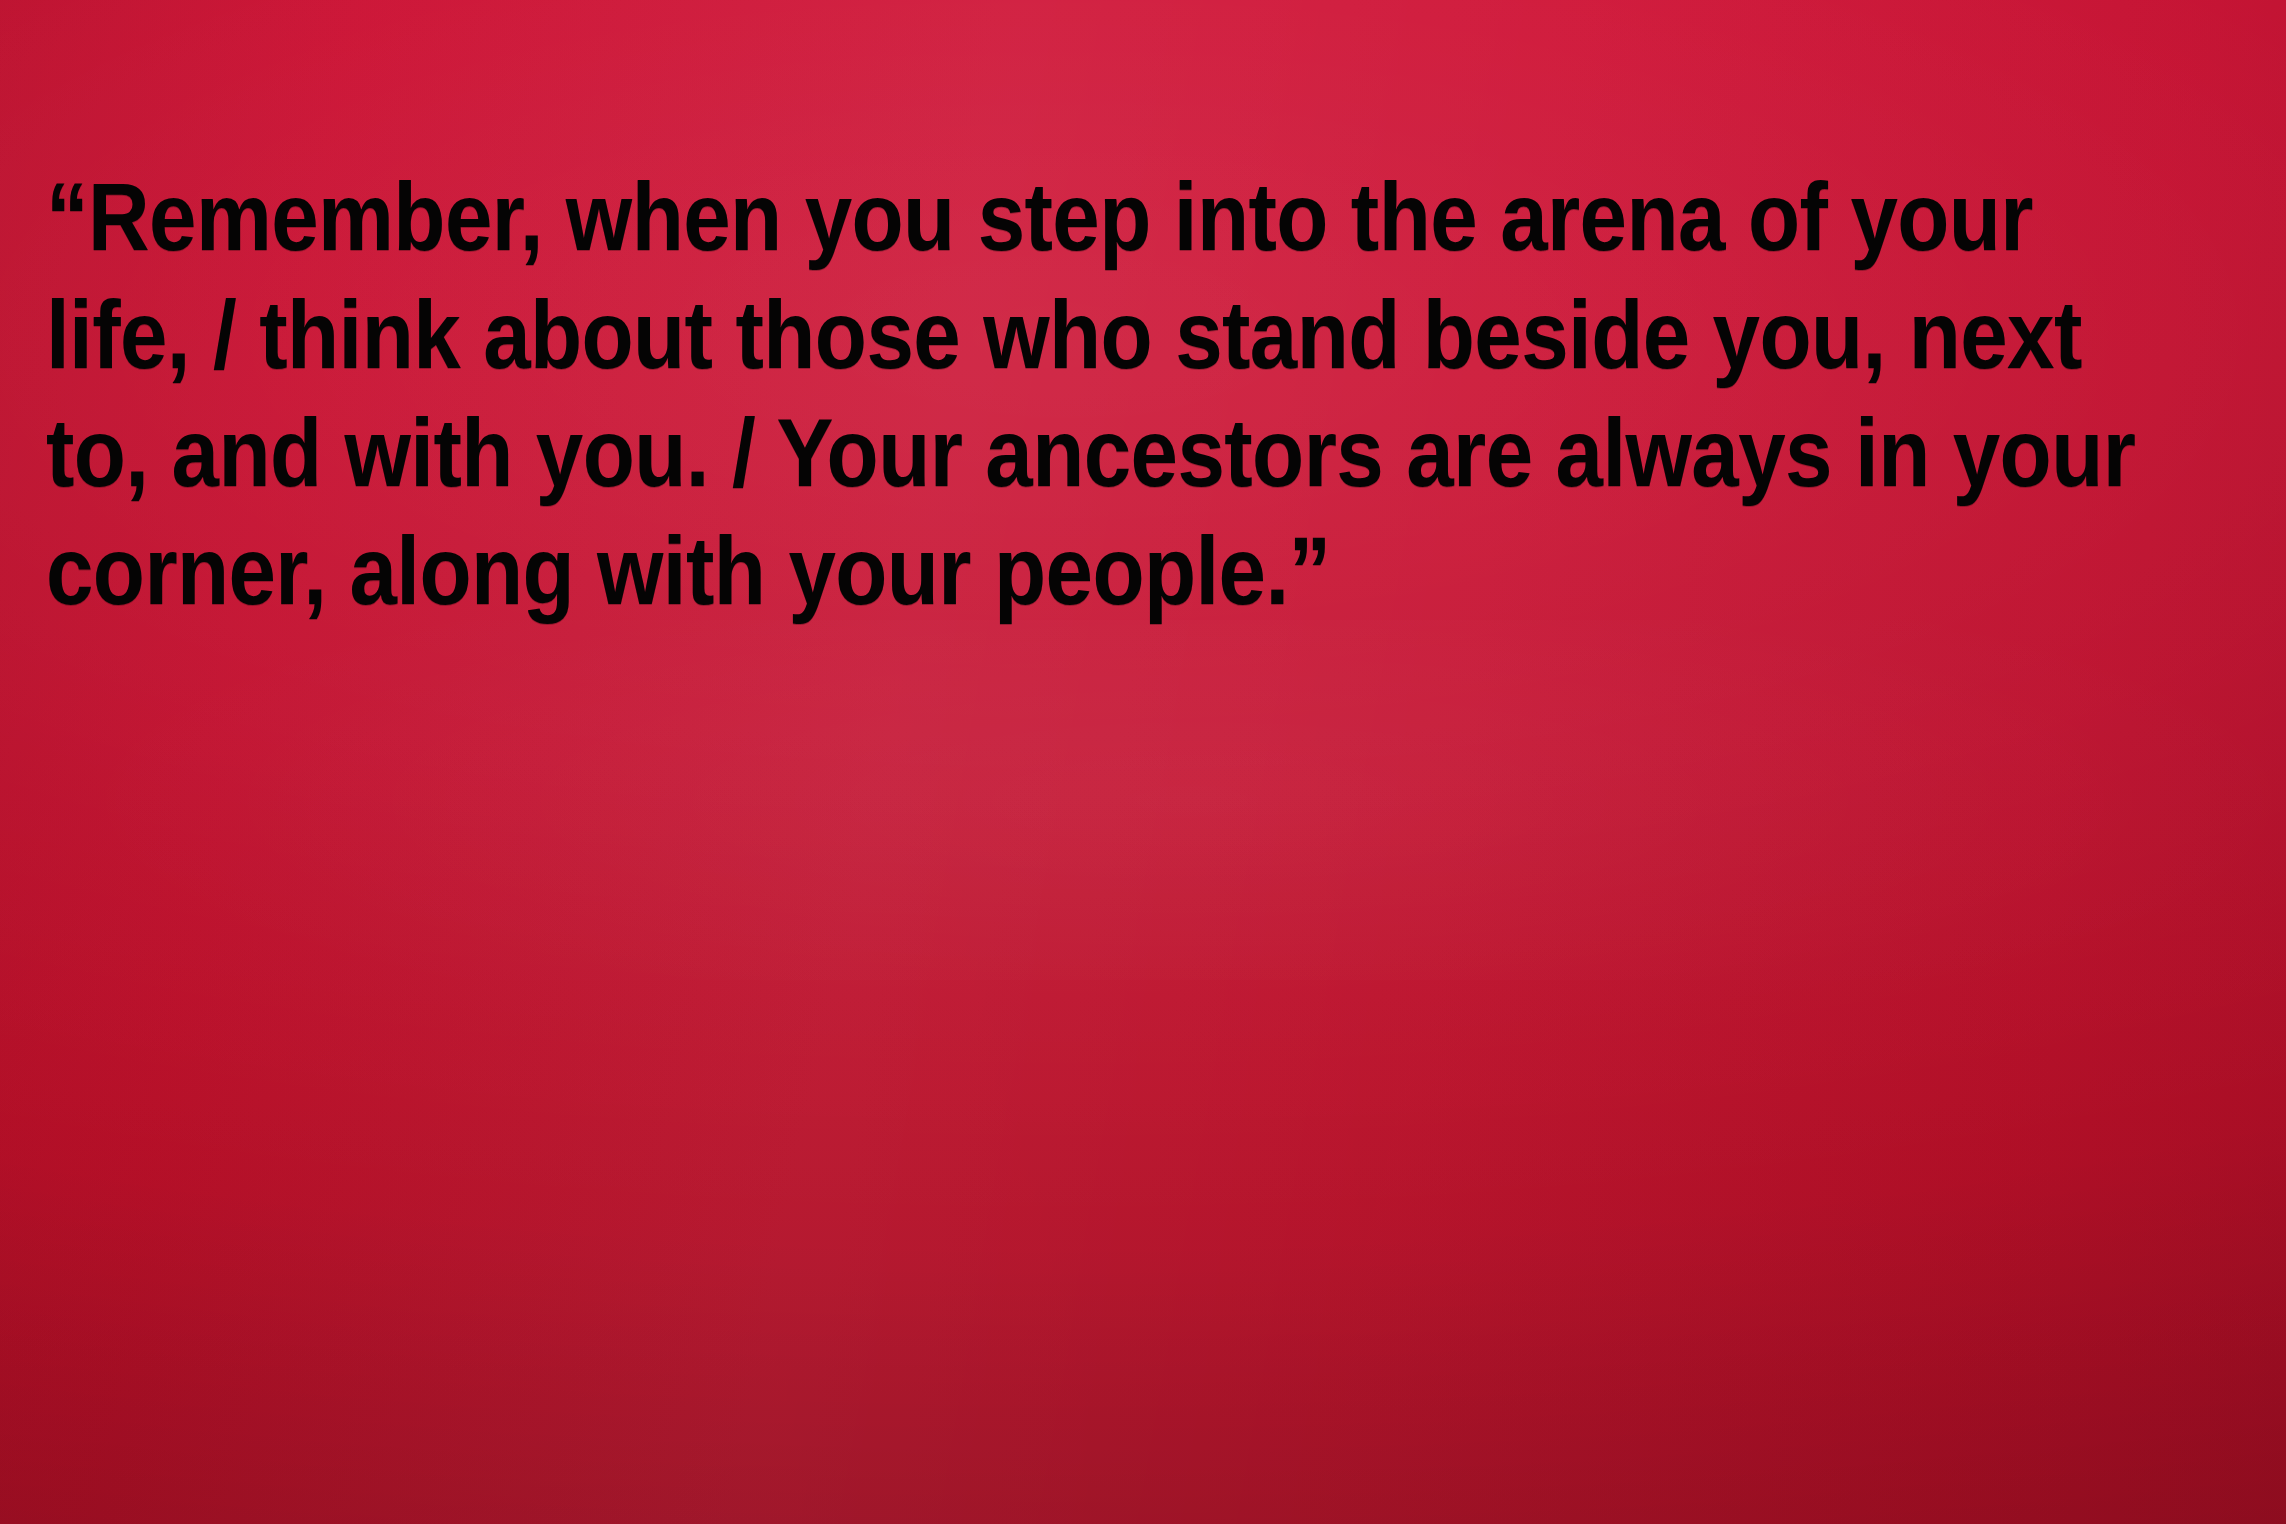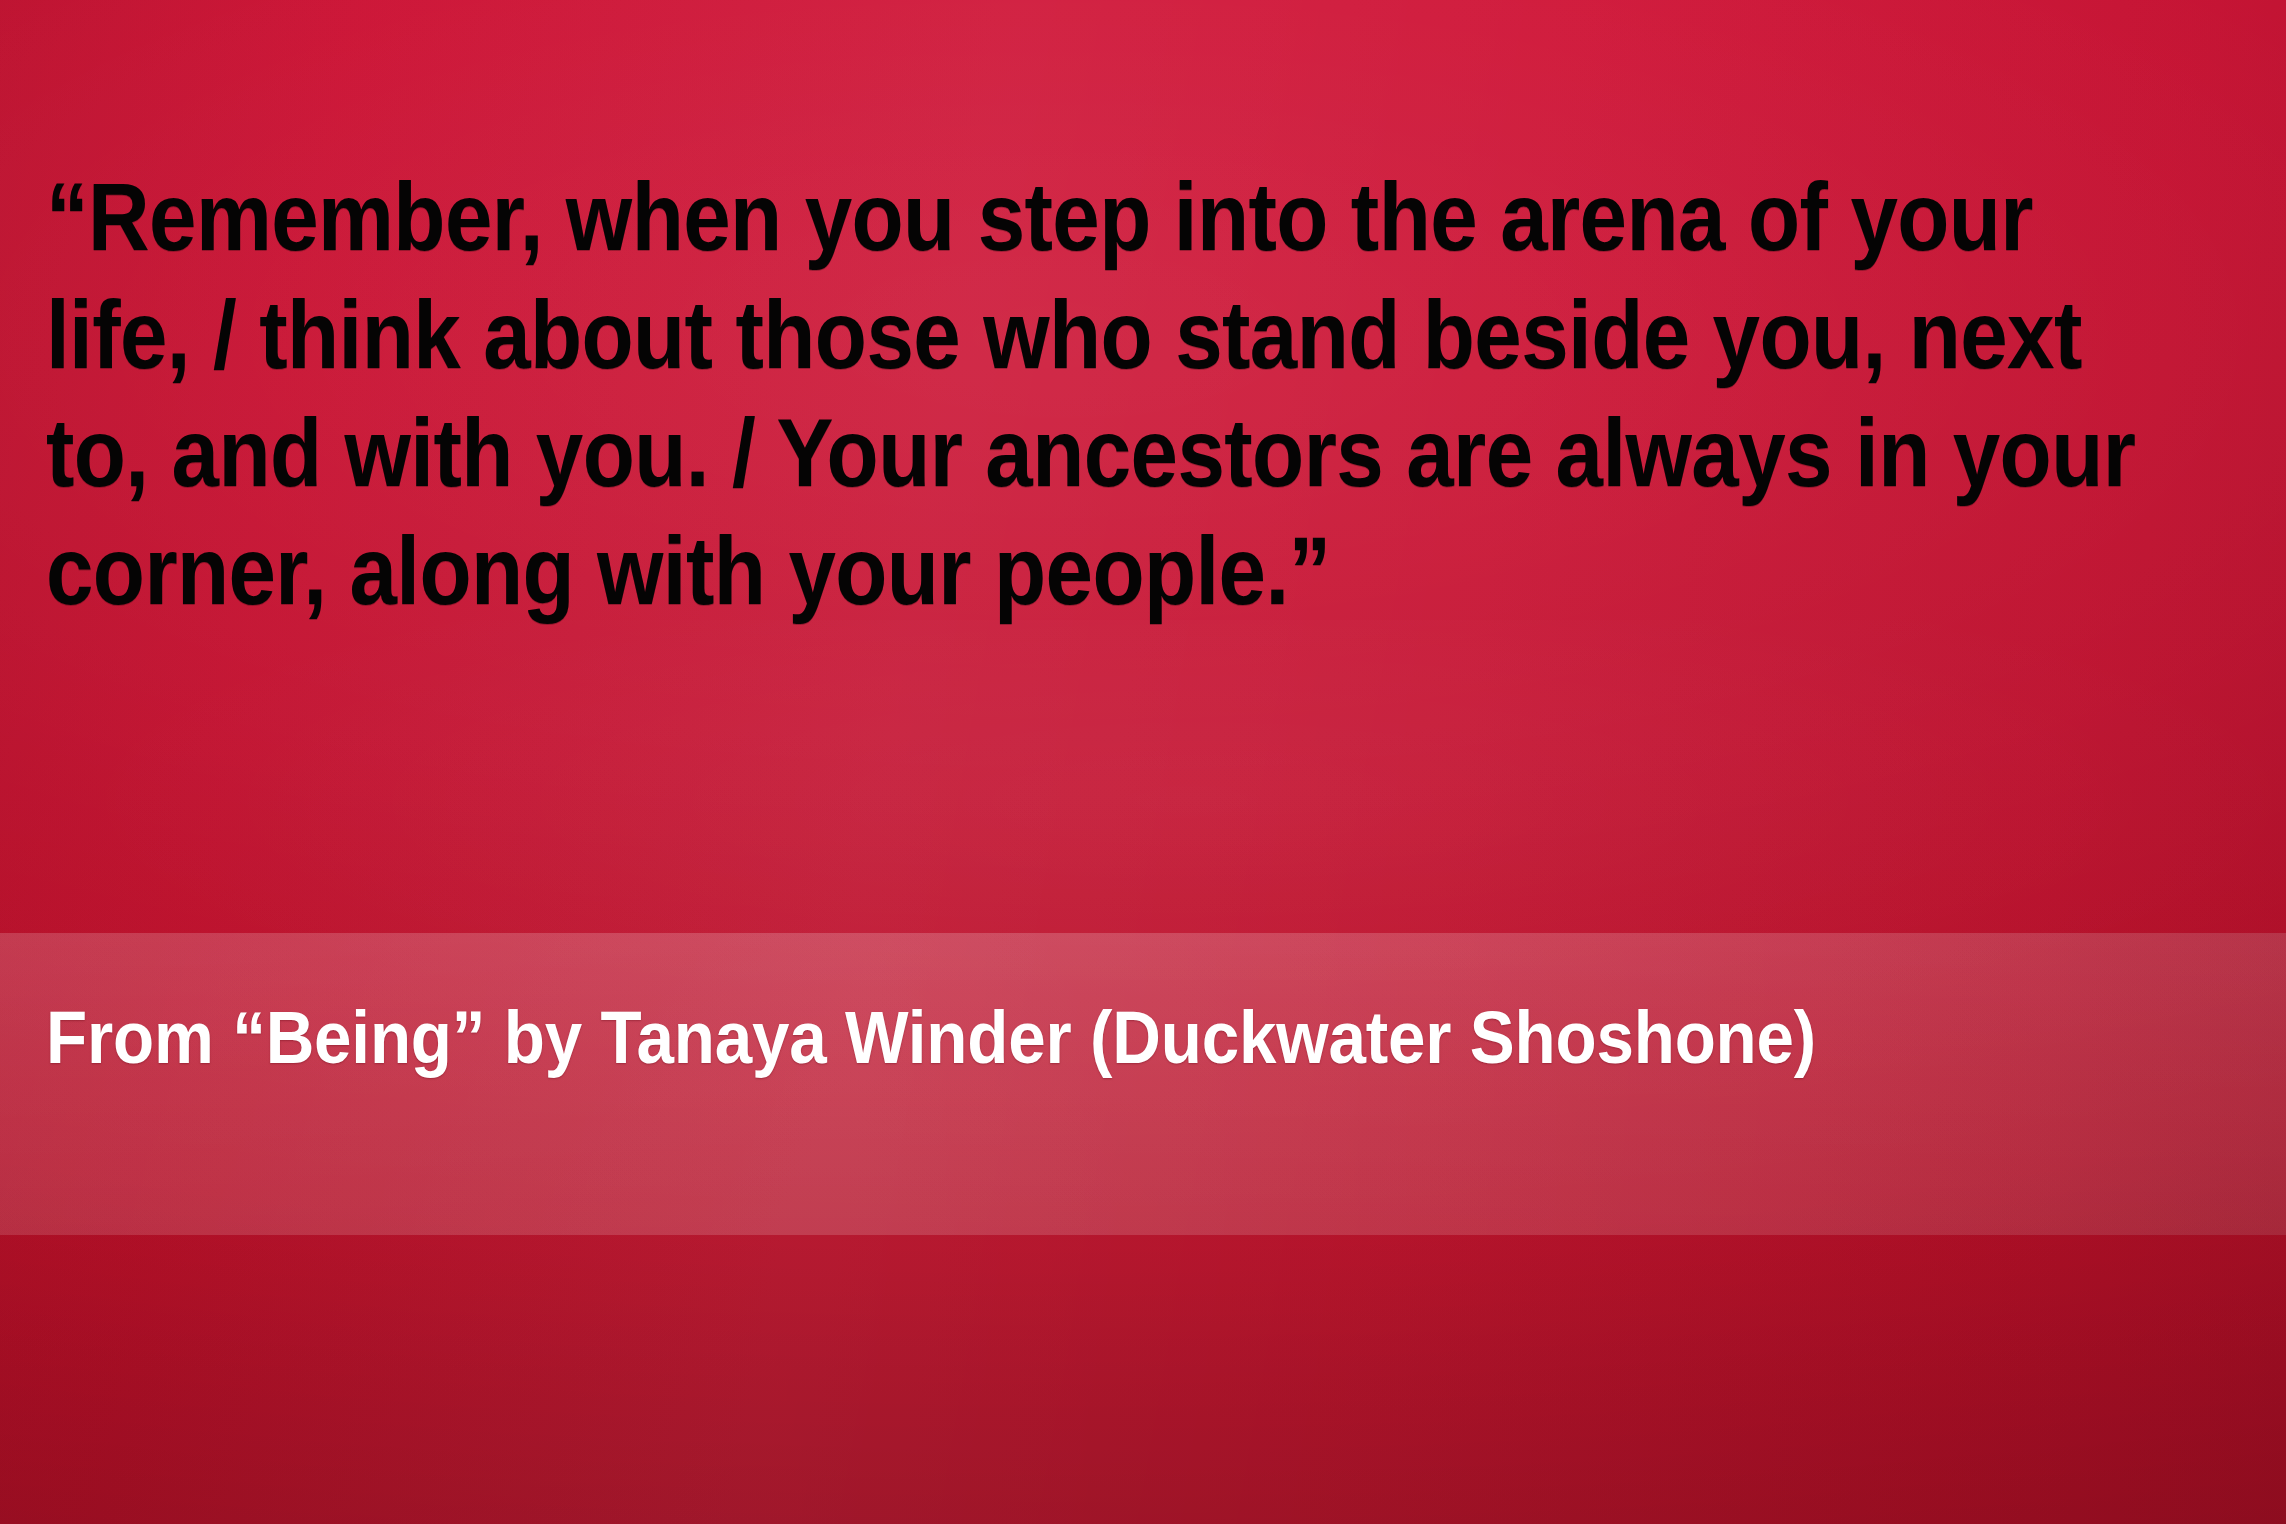--- a/index.html
+++ b/index.html
@@ -138,18 +138,14 @@
   <div class="bg-vignette"></div>
   <div class="bg-softlight"></div>
 
   <div class="quote-block">
     <div class="quote-line">“Remember, when you step into the arena of your</div>
     <div class="quote-line">life, / think about those who stand beside you, next</div>
     <div class="quote-line">to, and with you. / Your ancestors are always in your</div>
     <div class="quote-line">corner, along with your people.”</div>
   </div>
 
-  <div class="attrib-band">
-    <div class="attrib-band-sheen"></div>
-    <div class="attrib-text">From “Being” by Tanaya Winder (Duckwater Shoshone)</div>
-  </div>
 
 </div>
 
 </body></html>

